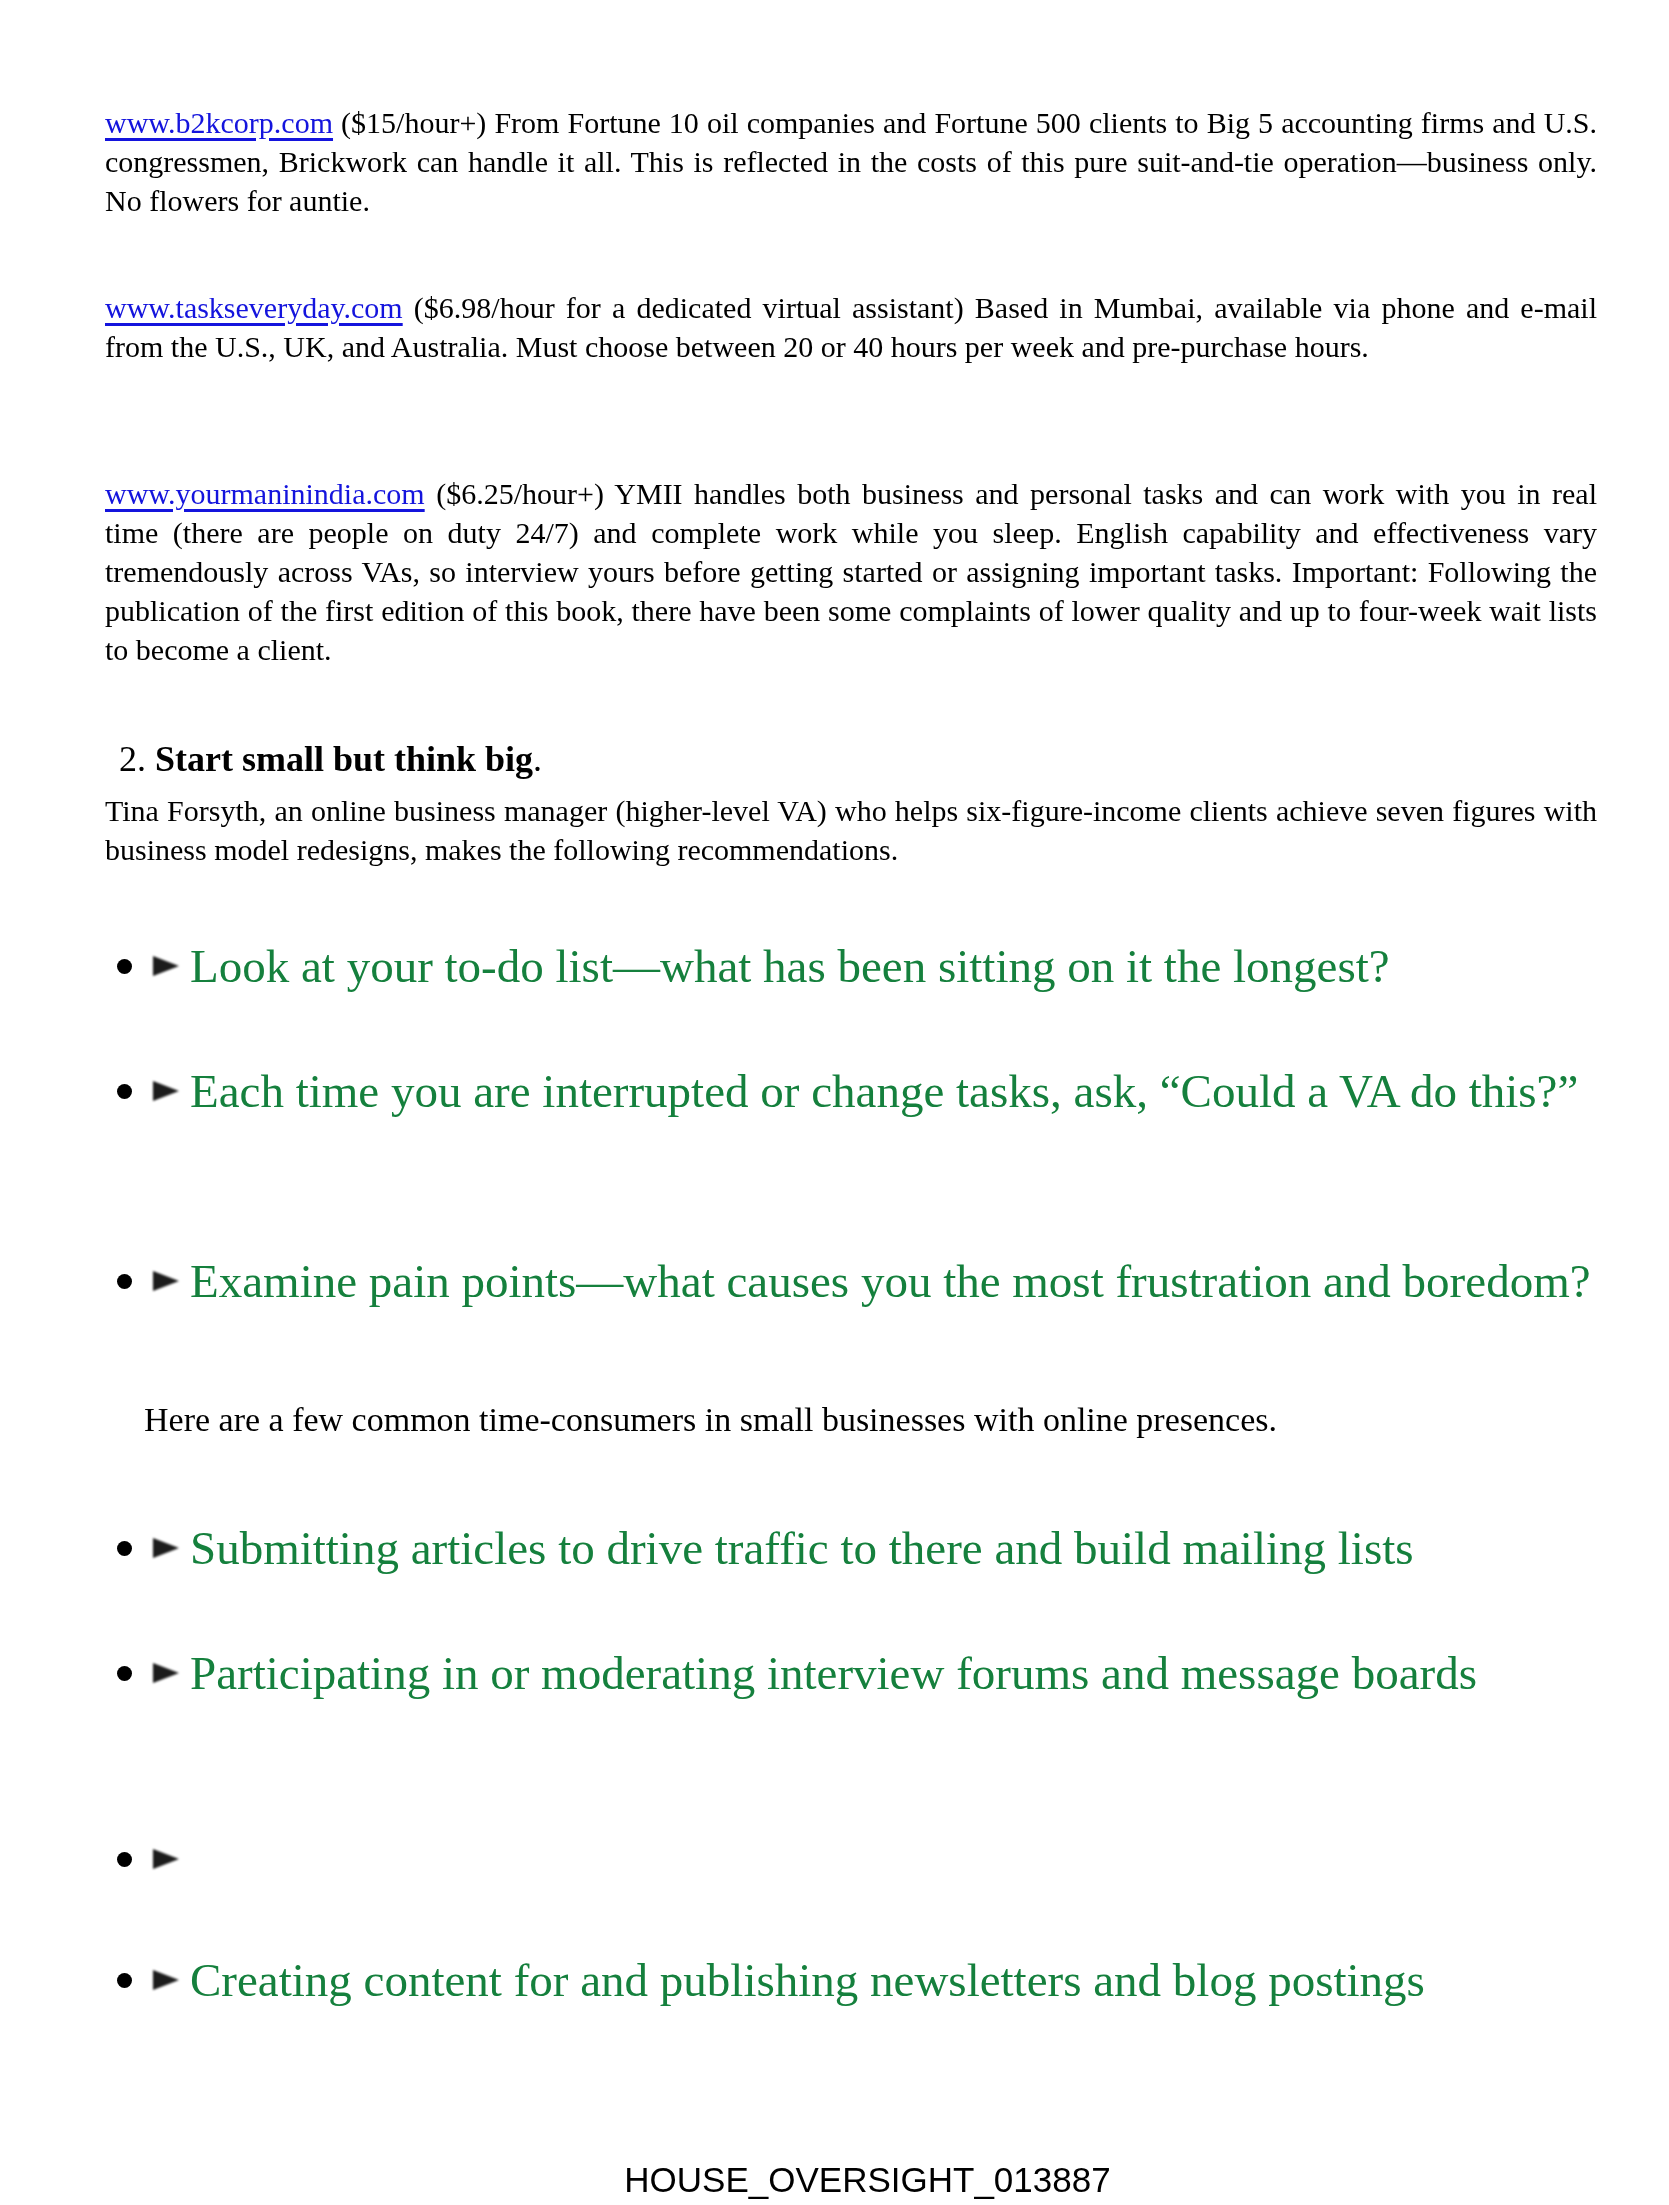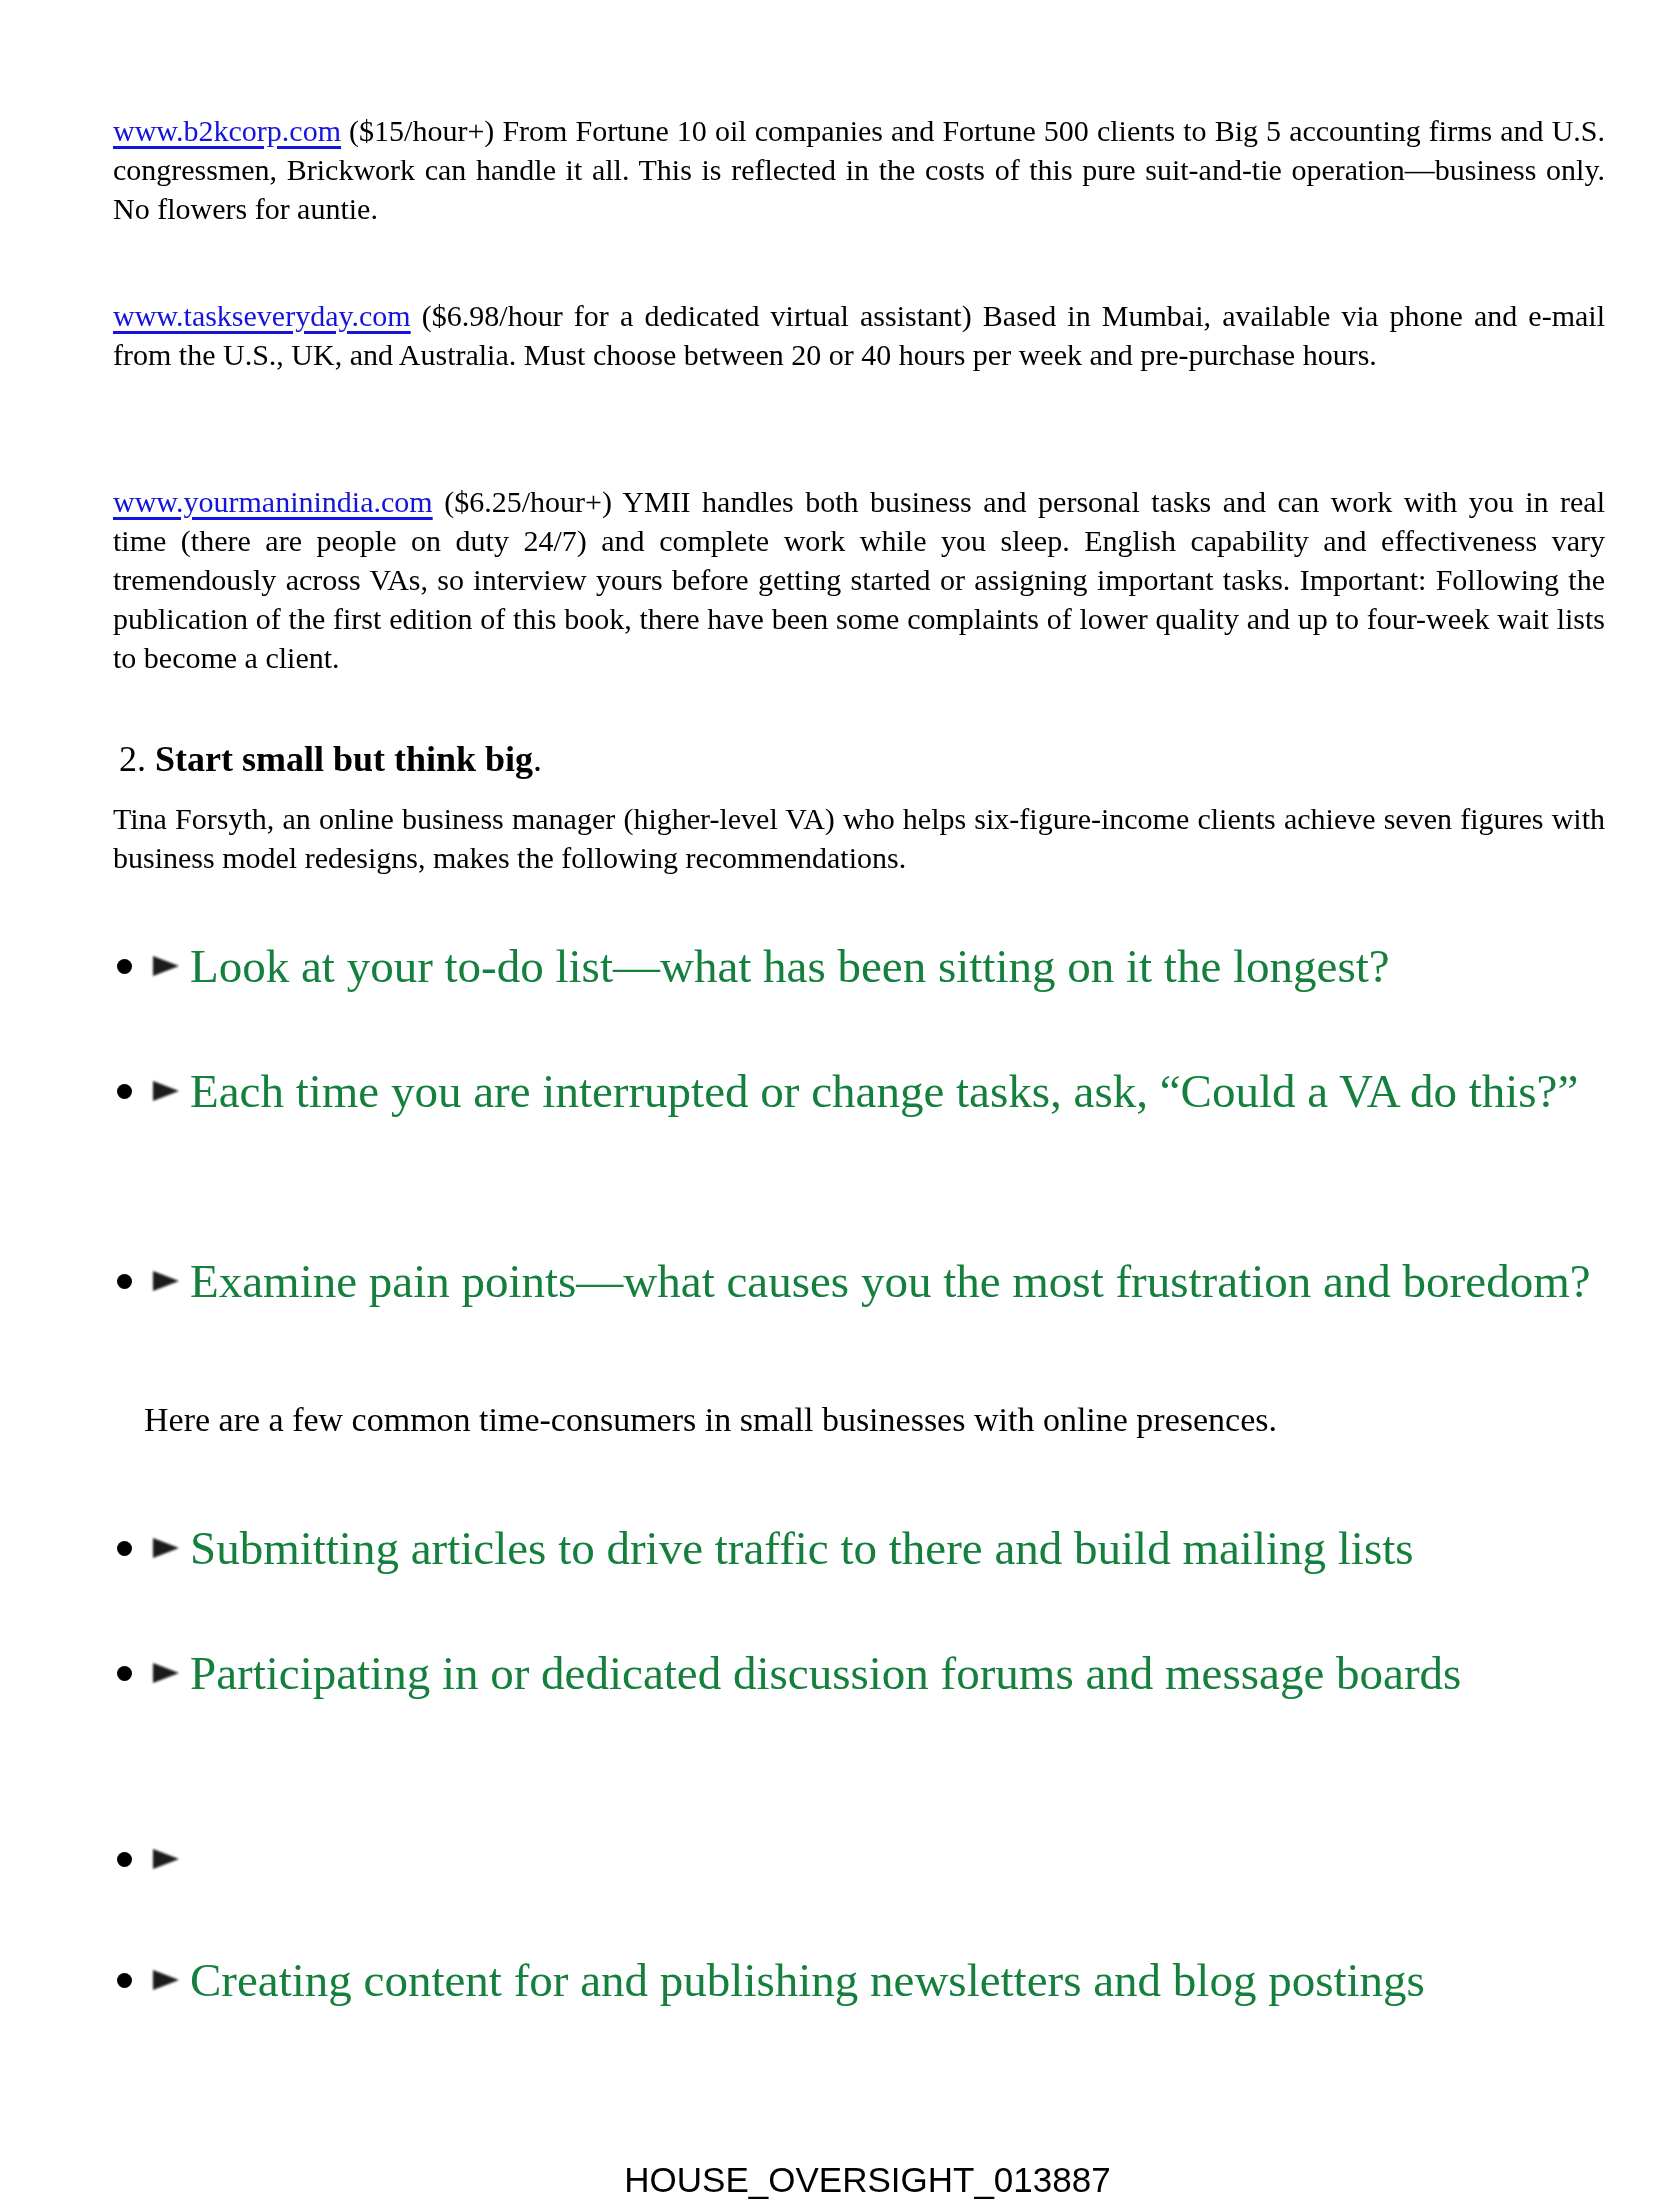--- a/index.html
+++ b/index.html
@@ -13,21 +13,21 @@
     height: 2205px;
     background: #ffffff;
     font-family: "Liberation Serif", "DejaVu Serif", serif;
     color: #000000;
     overflow: hidden;
   }
   .para {
     position: absolute;
     left: 105px;
     width: 1492px;
-    margin: 8px;
+    margin: 0;
     font-size: 30px;
     line-height: 39px;
     text-align: justify;
     color: #000000;
   }
   .link {
     color: #1414dd;
     text-decoration: underline;
     text-decoration-thickness: 2.6px;
     text-underline-offset: 4.6px;
@@ -135,21 +135,21 @@
 
   <div class="bullet-item" style="top:1517px">
     <span class="dot-icon"></span>
     <span class="tri-icon"></span>
     <span>Submitting articles to drive traffic to there and build mailing lists</span>
   </div>
 
   <div class="bullet-item" style="top:1642px">
     <span class="dot-icon"></span>
     <span class="tri-icon"></span>
-    <span>Participating in or dedicated discussion forums and message boards</span>
+    <span>Participating in or moderating interview forums and message boards</span>
   </div>
 
   <div class="bullet-item" style="top:1828px">
     <span class="dot-icon"></span>
     <span class="tri-icon"></span>
   </div>
 
   <div class="bullet-item" style="top:1949px">
     <span class="dot-icon"></span>
     <span class="tri-icon"></span>

